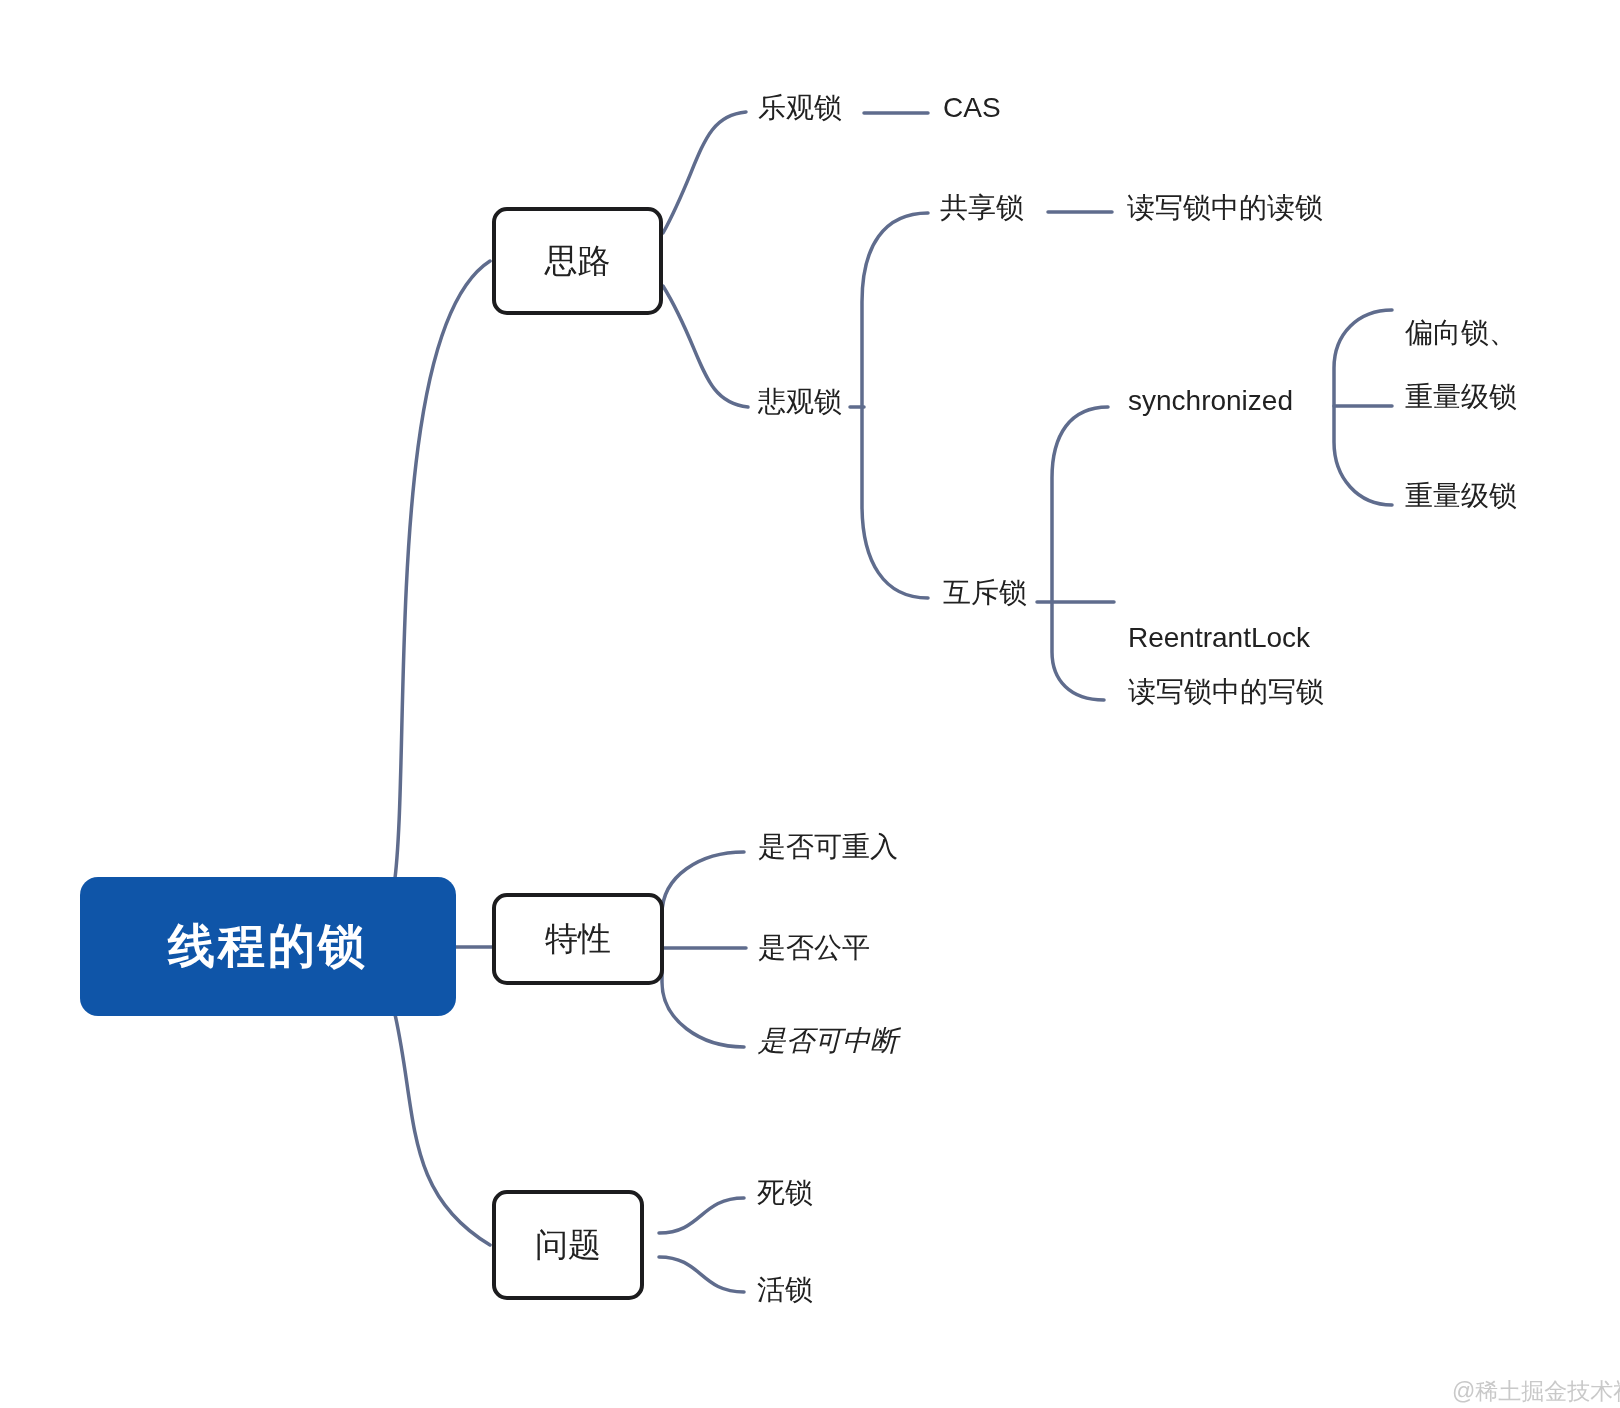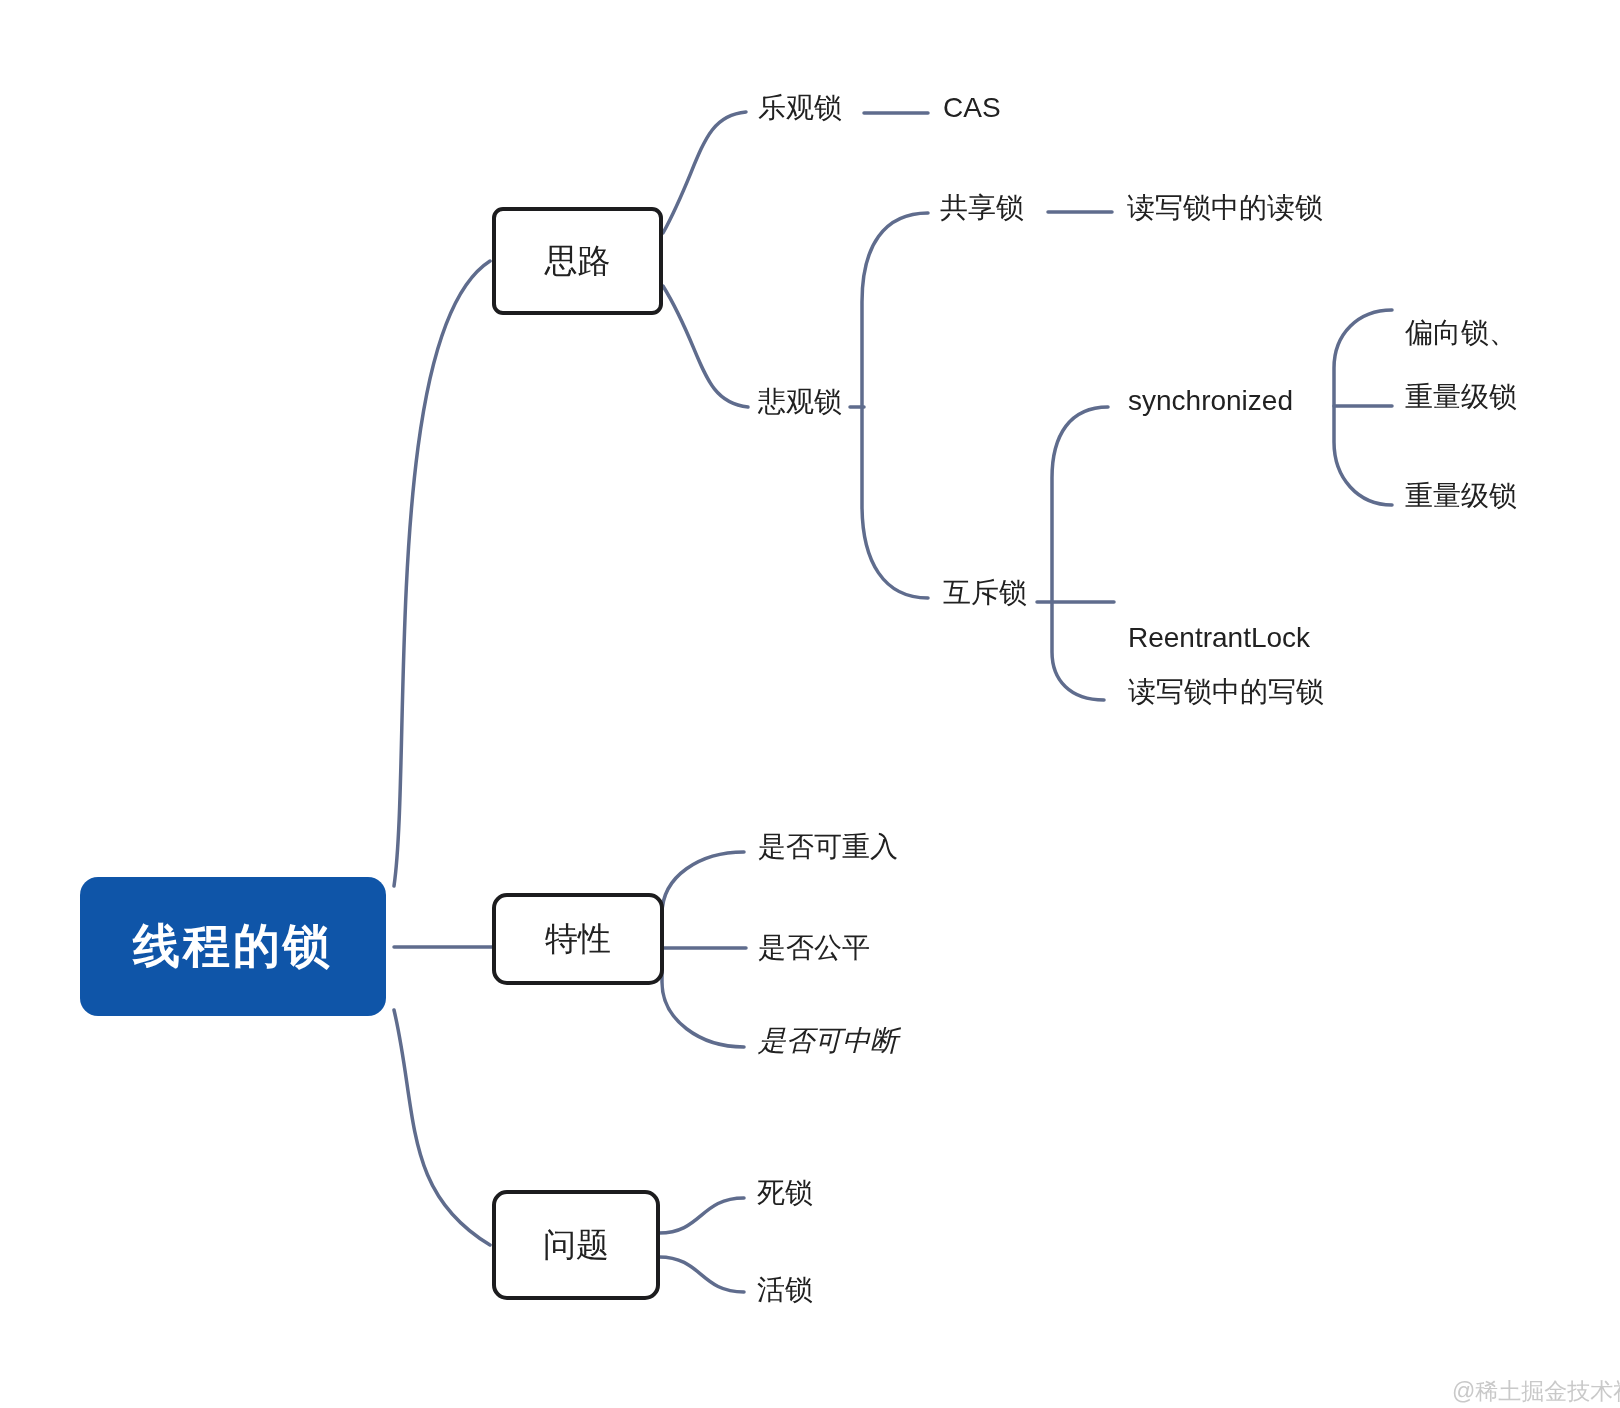--- a/index.html
+++ b/index.html
@@ -86,25 +86,25 @@
     <path d="M 1108 407 C 1070 407, 1052 435, 1052 478 L 1052 652 C 1052 680, 1070 700, 1104 700"></path>
     <path d="M 1037 602 L 1114 602"></path>
     <path d="M 1392 310 C 1358 310, 1334 334, 1334 368 L 1334 442 C 1334 478, 1358 505, 1392 505"></path>
     <path d="M 1334 406 L 1392 406"></path>
     <path d="M 744 852 C 700 852, 662 876, 662 914 L 662 982 C 662 1020, 700 1047, 744 1047"></path>
     <path d="M 664 948 L 746 948"></path>
     <path d="M 659 1233 C 702 1233, 700 1198, 744 1198"></path>
     <path d="M 659 1257 C 702 1257, 700 1292, 744 1292"></path>
   </svg>
 
-  <div class="root-box" style="left:80px; top:877px; width:306px; height:139px;">线程的锁</div>
+  <div class="root-box" style="left:80px; top:877px; width:376px; height:139px;">线程的锁</div>
 
-  <div class="box" style="left:492px; top:207px; width:171px; height:108px;border-radius:11px;">思路</div>
+  <div class="box" style="left:492px; top:207px; width:171px; height:108px;">思路</div>
   <div class="box" style="left:492px; top:893px; width:172px; height:92px;">特性</div>
-  <div class="box" style="left:492px; top:1190px; width:168px; height:110px;">问题</div>
+  <div class="box" style="left:492px; top:1190px; width:152px; height:110px;">问题</div>
 
   <div class="label" style="left:758px; top:108px;">乐观锁</div>
   <div class="label" style="left:943px; top:108px;">CAS</div>
   <div class="label" style="left:758px; top:402px;">悲观锁</div>
   <div class="label" style="left:940px; top:208px;">共享锁</div>
   <div class="label" style="left:1127px; top:208px;">读写锁中的读锁</div>
   <div class="label" style="left:1128px; top:401px;">synchronized</div>
   <div class="label" style="left:1405px; top:305px;margin-top:28px;">偏向锁、</div>
   <div class="label" style="left:1405px; top:397px;">重量级锁</div>
   <div class="label" style="left:1405px; top:496px;">重量级锁</div>

